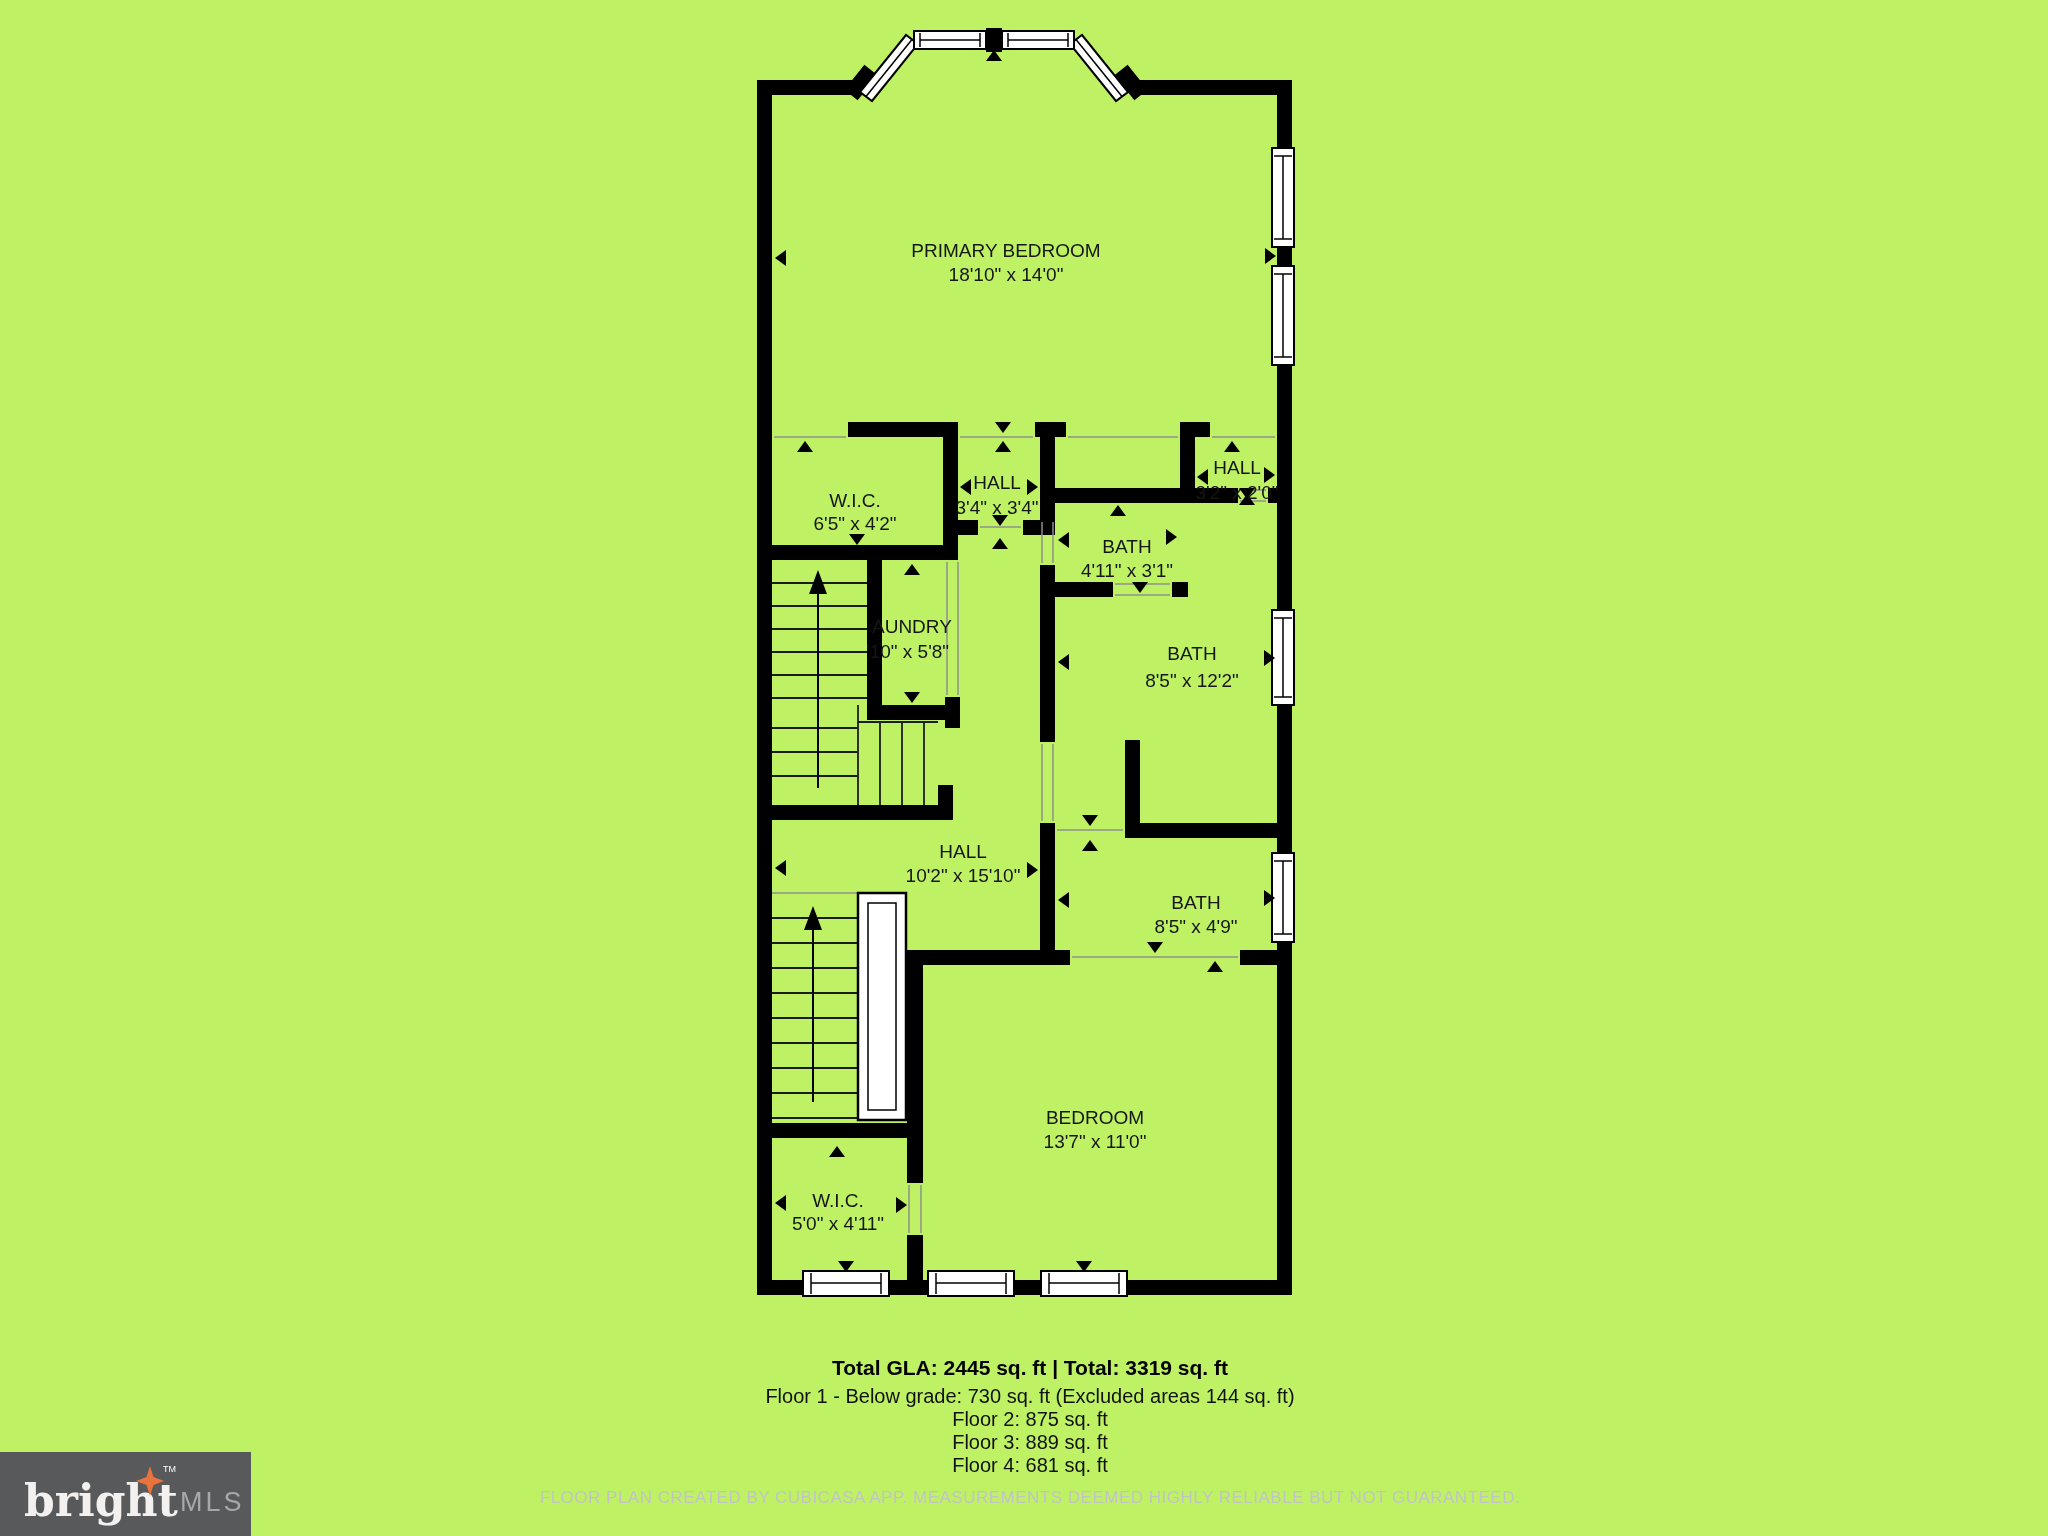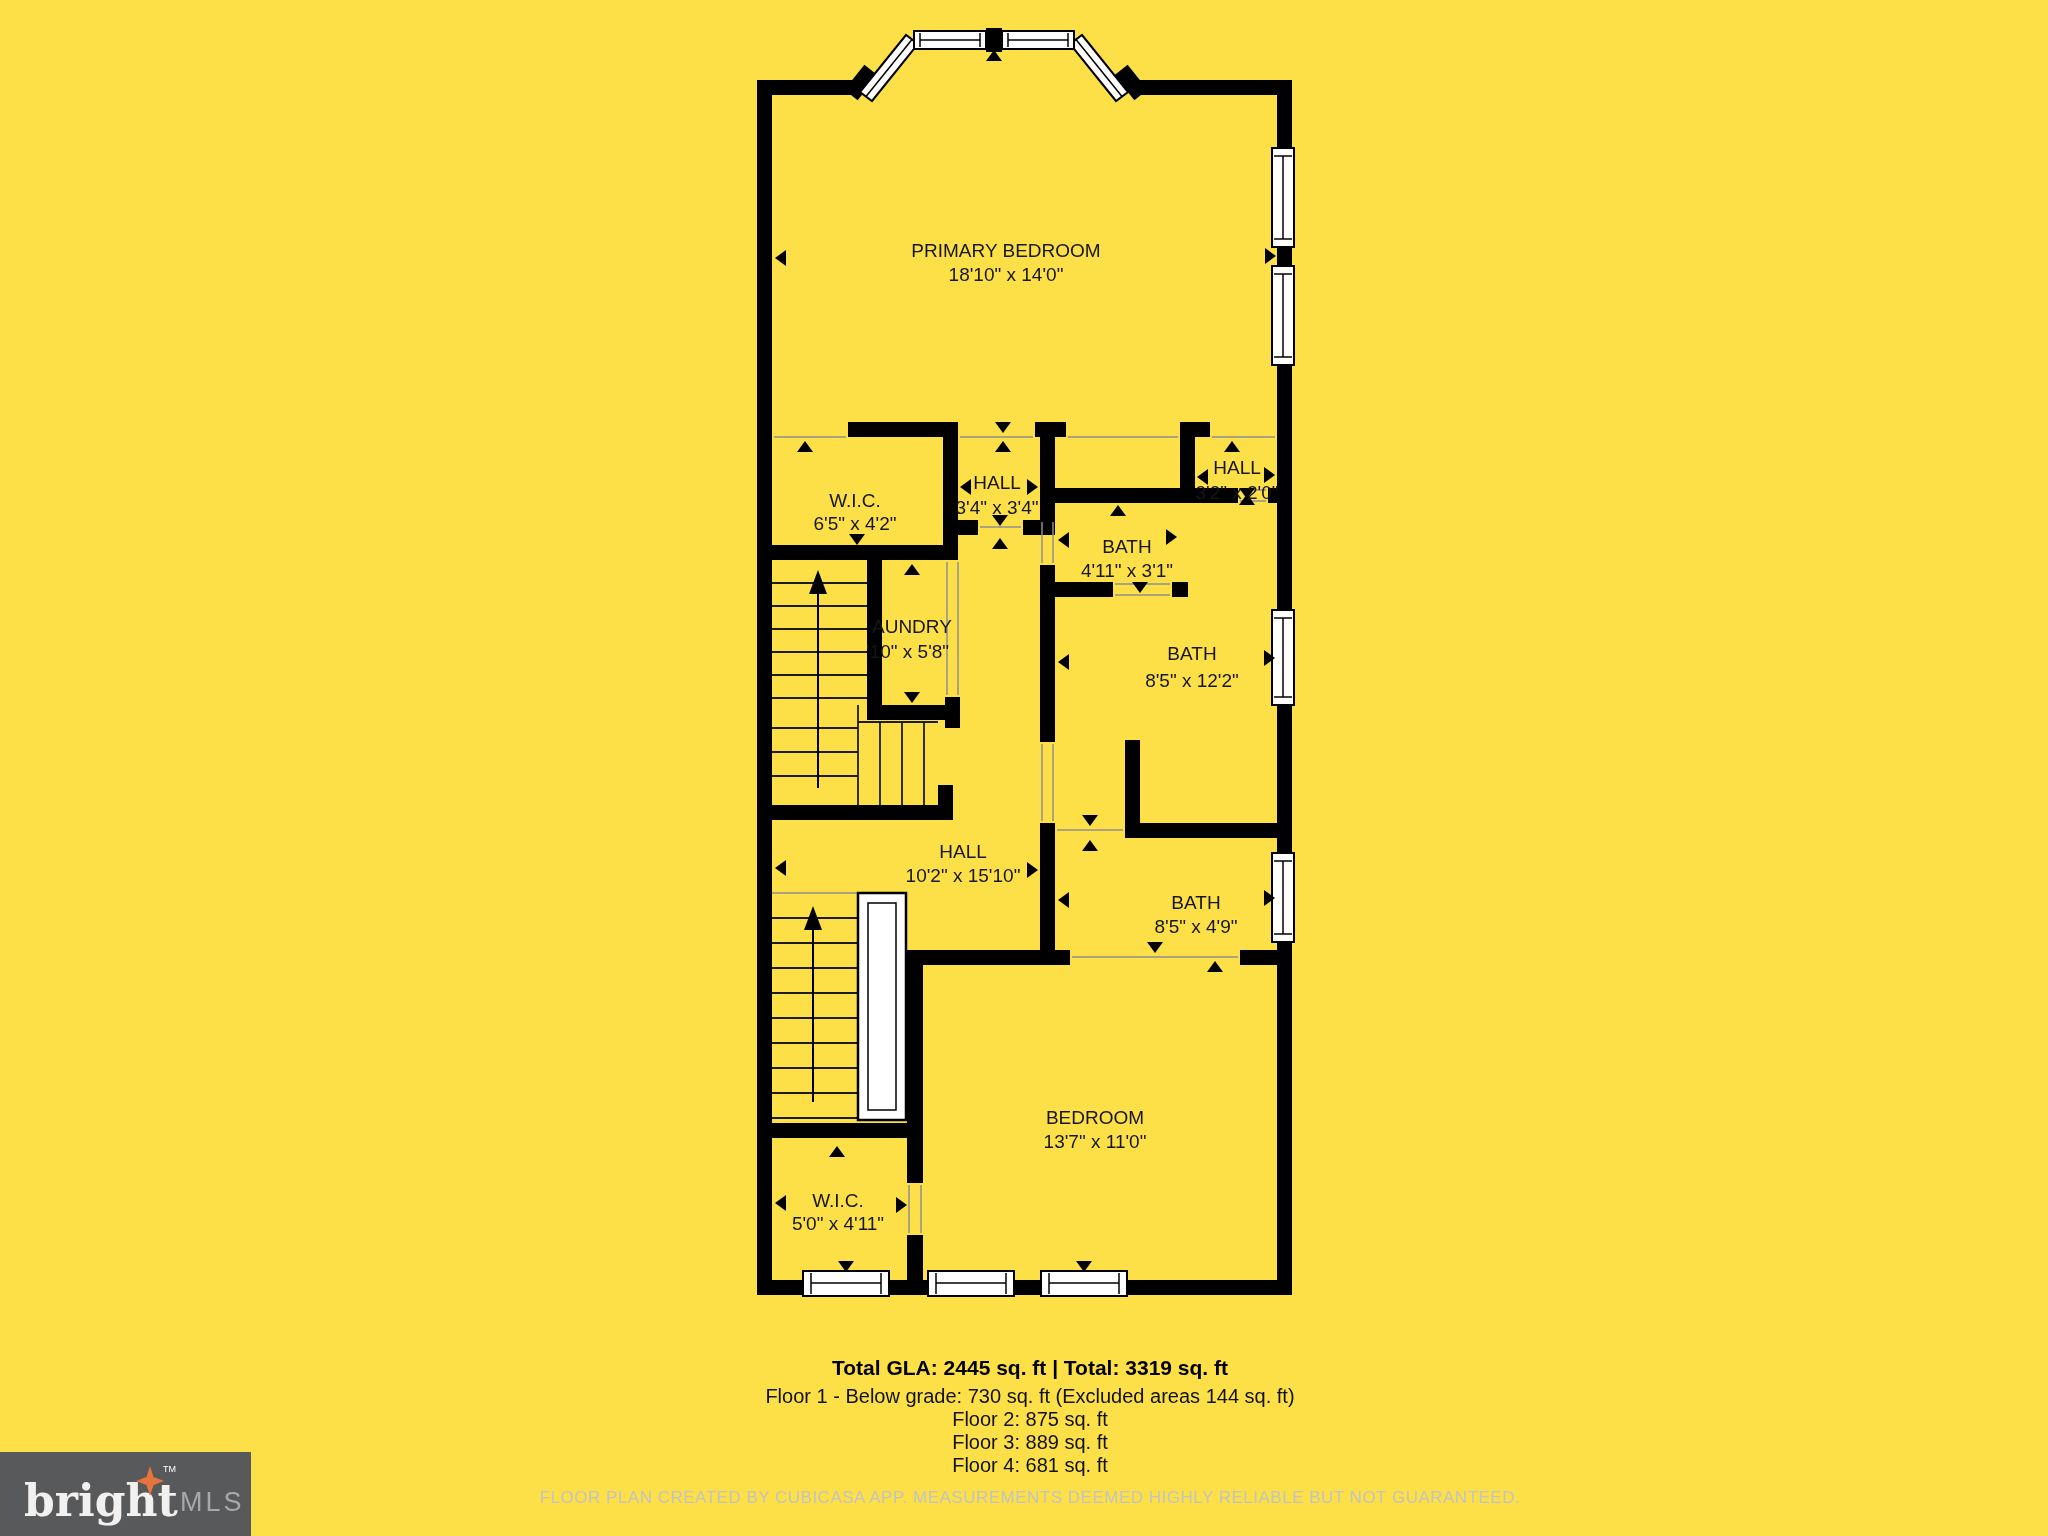--- a/index.html
+++ b/index.html
@@ -1,16 +1,16 @@
 <!DOCTYPE html>
 <html><head>
 <meta charset="utf-8">
 <style>
   html,body{margin:0;padding:0;background:#ffffff;}
-  #stage{position:relative;width:2048px;height:1536px;background:#fde047;overflow:hidden;}
+  #stage{position:relative;width:2048px;height:1536px;background:#bef264;overflow:hidden;}
   svg{position:absolute;inset:0;}
   .wall{fill:#000000;}
   .thin{stroke:#8f8f8f;stroke-width:1.5;fill:none;}
   .tread{stroke:#1c1c1c;stroke-width:1.8;fill:none;}
   .win{fill:#ffffff;stroke:#000000;stroke-width:2;}
   .winl{stroke:#000000;stroke-width:1.5;fill:none;}
   .marker{fill:#000000;}
   .arrowline{stroke:#000000;stroke-width:2;fill:none;}
   .lbl{font-family:"Liberation Sans",sans-serif;font-size:19px;fill:#161616;text-anchor:middle;}
   .lbl-start{text-anchor:start;}

